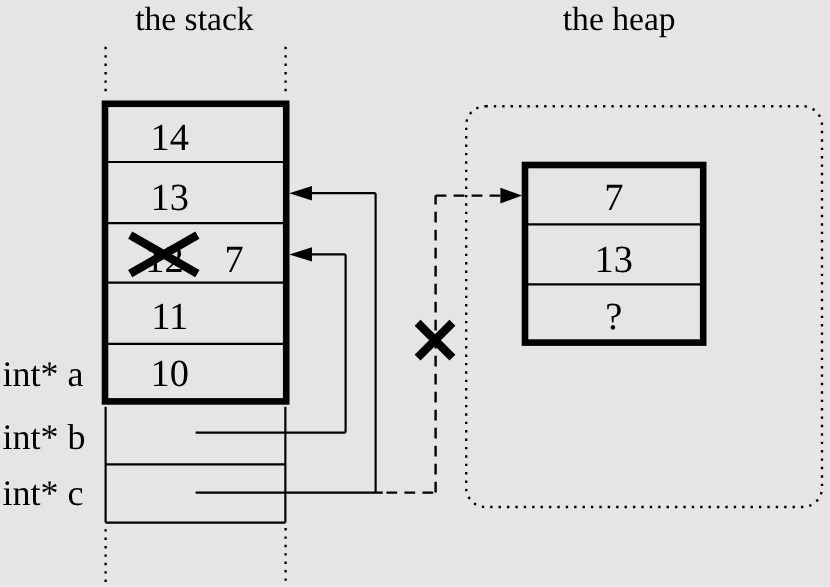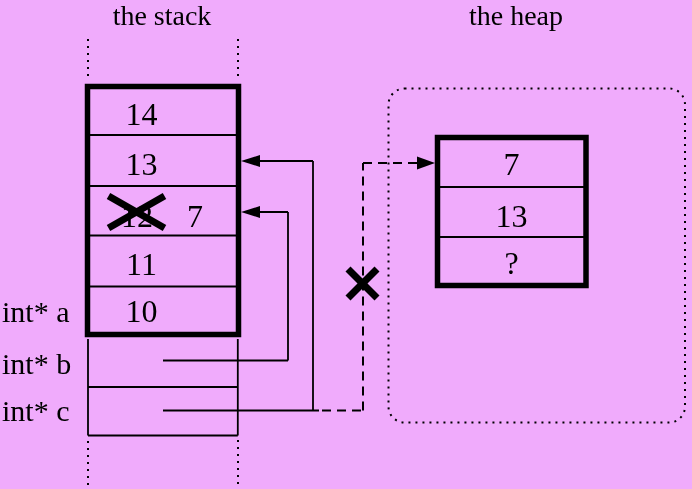--- a/index.html
+++ b/index.html
@@ -1,20 +1,20 @@
 <!DOCTYPE html>
 <html><head>
 <meta charset="utf-8">
 <style>
   html, body { margin: 0; padding: 0; background: #ffffff; }
   .canvas {
     position: relative;
     width: 692px;
     height: 489px;
-    background: #f0abfc;
+    background: #e5e5e5;
     overflow: hidden;
   }
   svg { display: block; }
   svg text {
     font-family: "Liberation Serif", serif;
     fill: #000000;
   }
   .title  { font-size: 28px; }
   .num    { font-size: 32px; }
   .plabel { font-size: 30px; }

